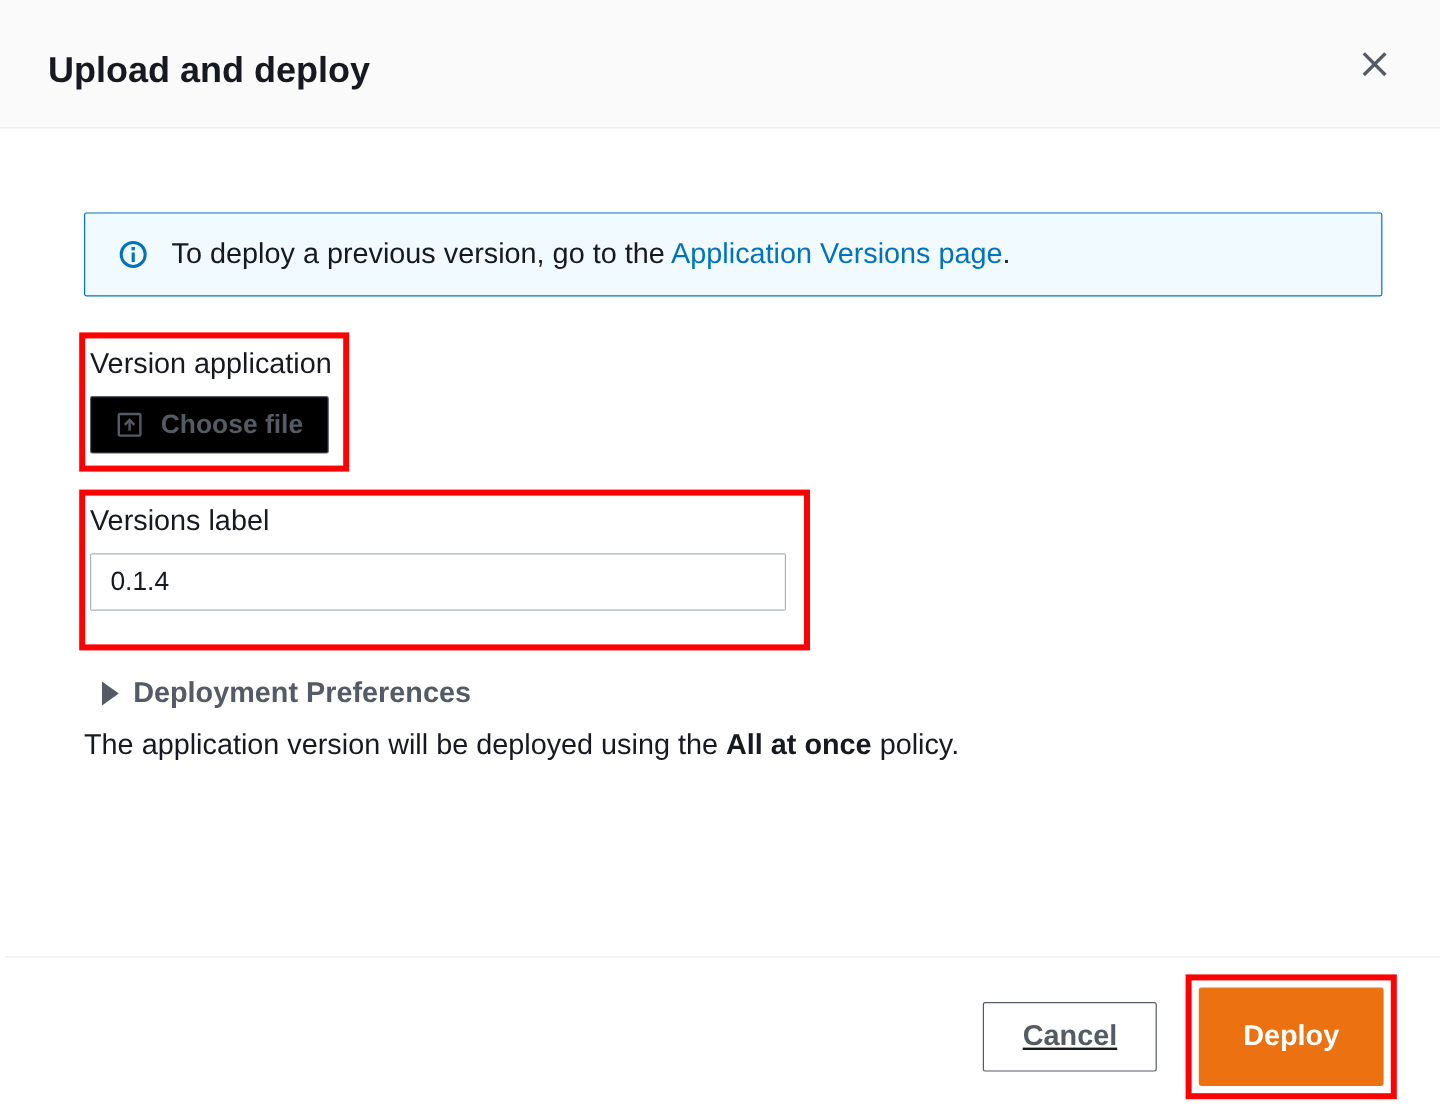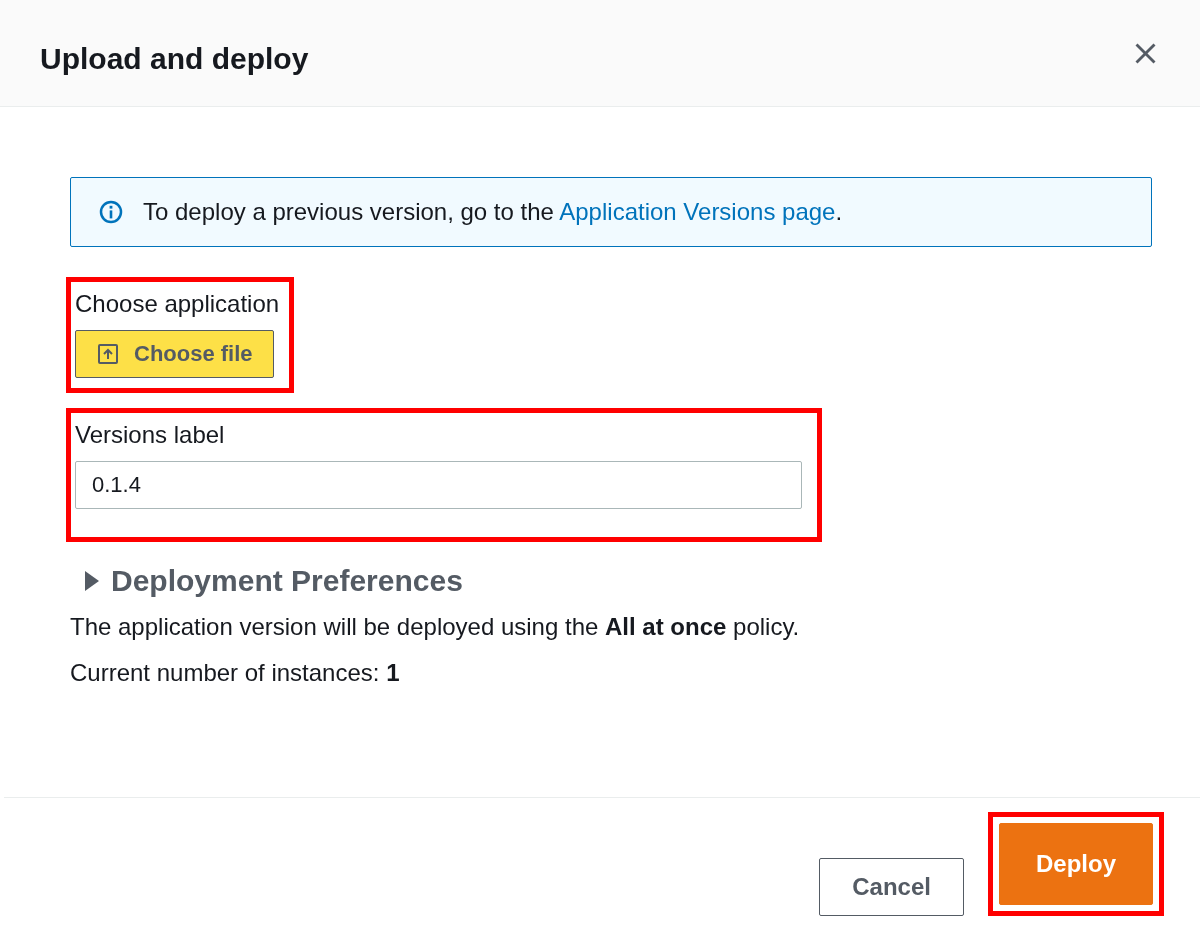--- a/index.html
+++ b/index.html
@@ -84,37 +84,37 @@
       margin-top: 15px;
     }
     .field-label {
       font-size: 24px;
       color: #16191f;
       margin-bottom: 12px;
       display: block;
     }
     .choose-file-btn {
       border: 1px solid #545b64;
-      background: #fde047;
+      background: #000000;
       padding: 10px 20px;
       font-size: 22px;
       font-weight: 700;
       color: #545b64;
       cursor: pointer;
       display: inline-flex;
       align-items: center;
       gap: 14px;
       border-radius: 2px;
     }
     .upload-icon {
       width: 24px;
       height: 24px;
     }
     .text-input {
-      width: 727px;
+      width: 580px;
       padding: 10px 16px;
       font-size: 22px;
       border: 1px solid #aab7b8;
       border-radius: 2px;
       color: #16191f;
       font-family: inherit;
     }
     .expandable-section {
       margin-top: 22px;
       display: flex;
@@ -124,21 +124,21 @@
       padding-left: 15px;
     }
     .expand-arrow {
       width: 0;
       height: 0;
       border-top: 10px solid transparent;
       border-bottom: 10px solid transparent;
       border-left: 14px solid #545b64;
     }
     .expandable-title {
-      font-size: 30px;
+      font-size: 24px;
       font-weight: 700;
       color: #545b64;
     }
     .policy-text {
       font-size: 24px;
       color: #16191f;
       margin-top: 15px;
     }
     .policy-text strong {
       font-weight: 700;
@@ -153,23 +153,24 @@
     }
     .modal-footer {
       position: absolute;
       bottom: 0;
       left: 4px;
       right: 0;
       border-top: 1px solid #eaeded;
       padding: 14px 36px;
       display: flex;
       justify-content: flex-end;
-      align-items: flex-end;
+      align-items: center;
       gap: 24px;
       background: #ffffff;
+      text-decoration: underline;
     }
     .cancel-btn {
       border: 1px solid #545b64;
       background: #ffffff;
       padding: 14px 32px;
       font-size: 24px;
       font-weight: 700;
       color: #545b64;
       cursor: pointer;
       border-radius: 2px;
@@ -210,21 +211,21 @@
       <circle cx="12" cy="12" r="10" stroke="#0073bb" stroke-width="2.5"></circle>
       <rect x="10.6" y="5.8" width="2.8" height="2.8" fill="#0073bb"></rect>
       <rect x="10.7" y="10.4" width="2.6" height="8" fill="#0073bb"></rect>
     </svg>
     <span class="info-text">
       <span>To deploy a previous version, go to the </span><a href="#" class="info-link">Application Versions page</a><span>.</span>
     </span>
   </div>
 
   <div class="highlight-box-1">
-    <label class="field-label">Choose application</label>
+    <label class="field-label">Version application</label>
     <button class="choose-file-btn">
       <svg class="upload-icon" viewBox="0 0 24 24" fill="none" stroke="#545b64" stroke-width="2">
         <rect x="3" y="3" width="18" height="18" rx="1"></rect>
         <path d="M12 17 L12 8"></path>
         <path d="M8 12 L12 8 L16 12"></path>
       </svg>
       <span>Choose file</span>
     </button>
   </div>
   <br>
@@ -236,23 +237,20 @@
 
   <div class="expandable-section">
     <div class="expand-arrow"></div>
     <span class="expandable-title">Deployment Preferences</span>
   </div>
 
   <p class="policy-text">
     <span>The application version will be deployed using the </span><strong>All at once</strong><span> policy.</span>
   </p>
 
-  <p class="instances-text">
-    <span>Current number of instances: </span><strong>1</strong>
-  </p>
 </div>
 
 <div class="modal-footer">
   <button class="cancel-btn">Cancel</button>
   <div class="deploy-highlight">
     <button class="deploy-btn">Deploy</button>
   </div>
 </div>
 
 </body></html>

